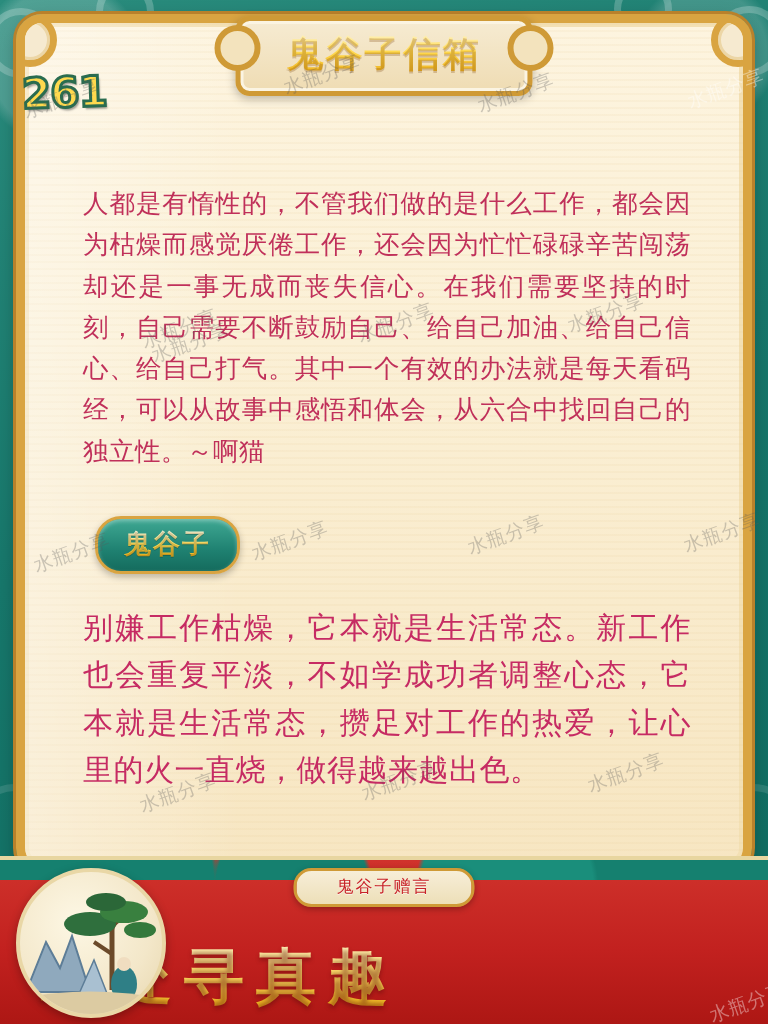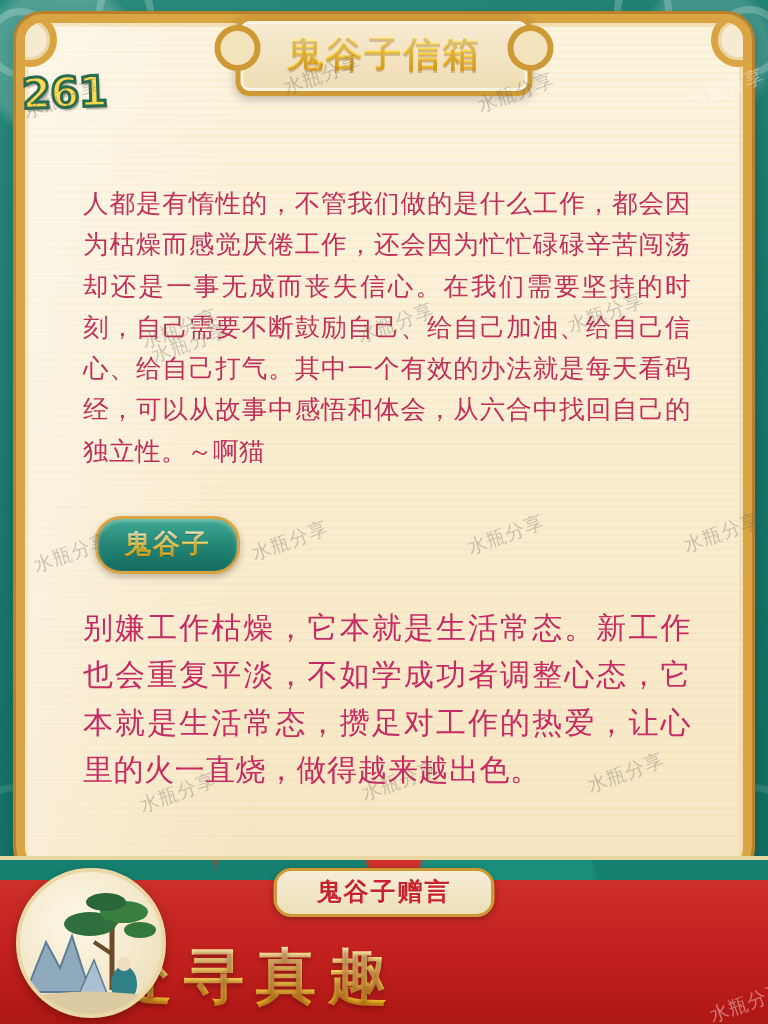--- a/index.html
+++ b/index.html
@@ -187,21 +187,21 @@
   }
   .footer-plaque {
     position: absolute; left: 50%; top: 8px; transform: translateX(-50%);
     padding: 4px 40px 6px;
     border-radius: 18px;
     background: linear-gradient(180deg, #f7eed8 0%, #eddfb8 100%);
     border: 3px solid #cf9a36;
     box-shadow: 0 2px 6px rgba(0,0,0,0.3);
   }
   .footer-plaque span {
-    font-size: 25px; font-weight: bold; letter-spacing: 2px;
+    font-size: 17px; font-weight: normal; letter-spacing: 2px;
     color: #c8232a;
     font-family: "DejaVu Sans", "Liberation Sans", sans-serif;
     text-shadow: 0 1px 0 rgba(255,255,255,0.6);
   }
   .footer-slogan {
     position: absolute; left: 0; right: 0; bottom: 6px;
     text-align: left;
     font-size: 60px; font-weight: bold; letter-spacing: 12px;
     font-family: "DejaVu Sans", "Liberation Sans", sans-serif;
     background: linear-gradient(180deg, #fff8d2 0%, #ffe070 40%, #e9a700 100%);

